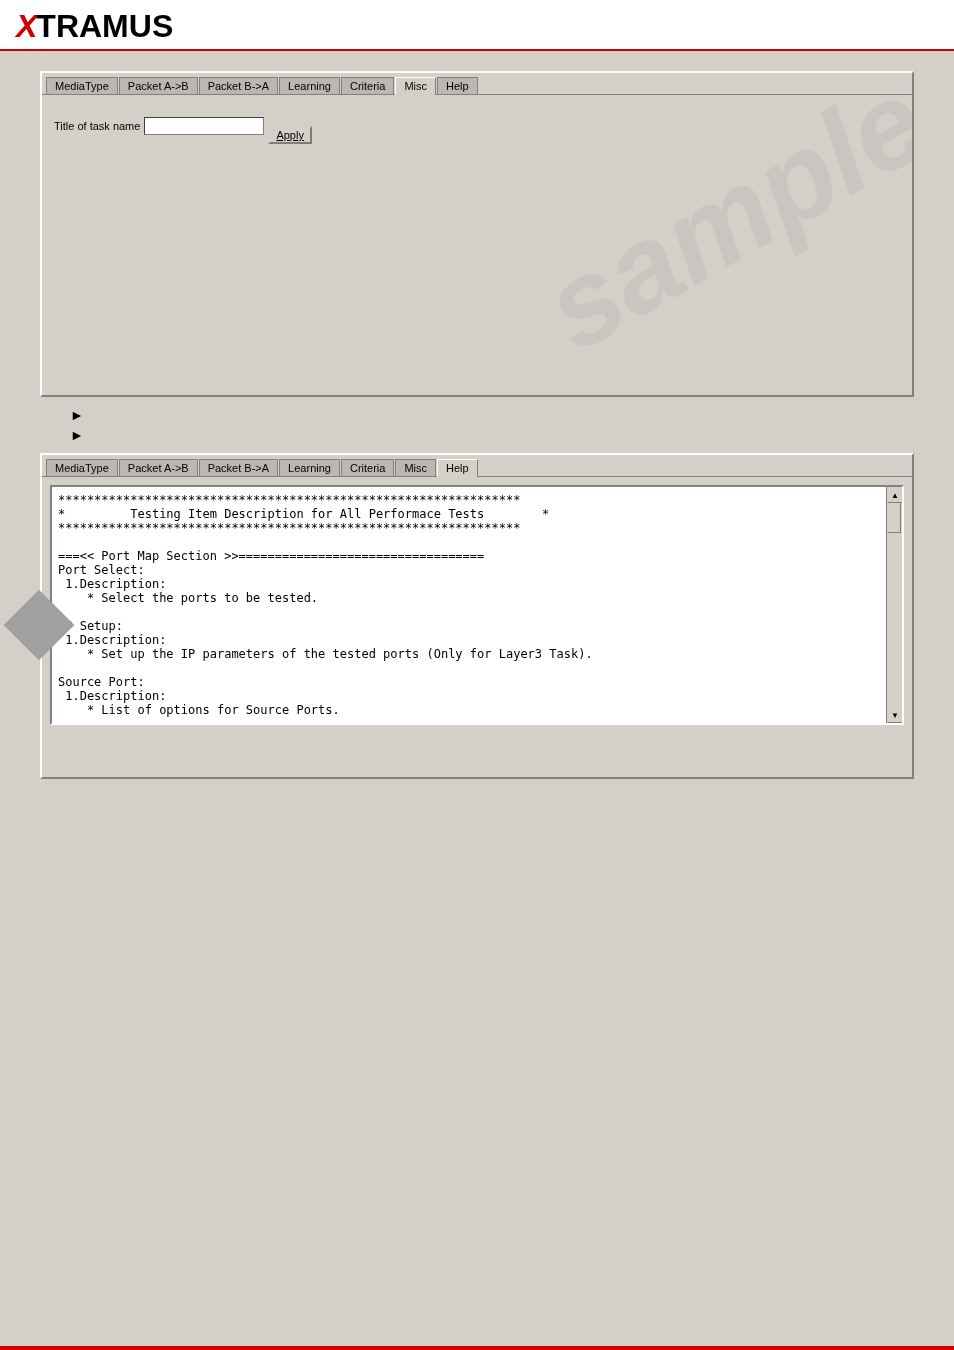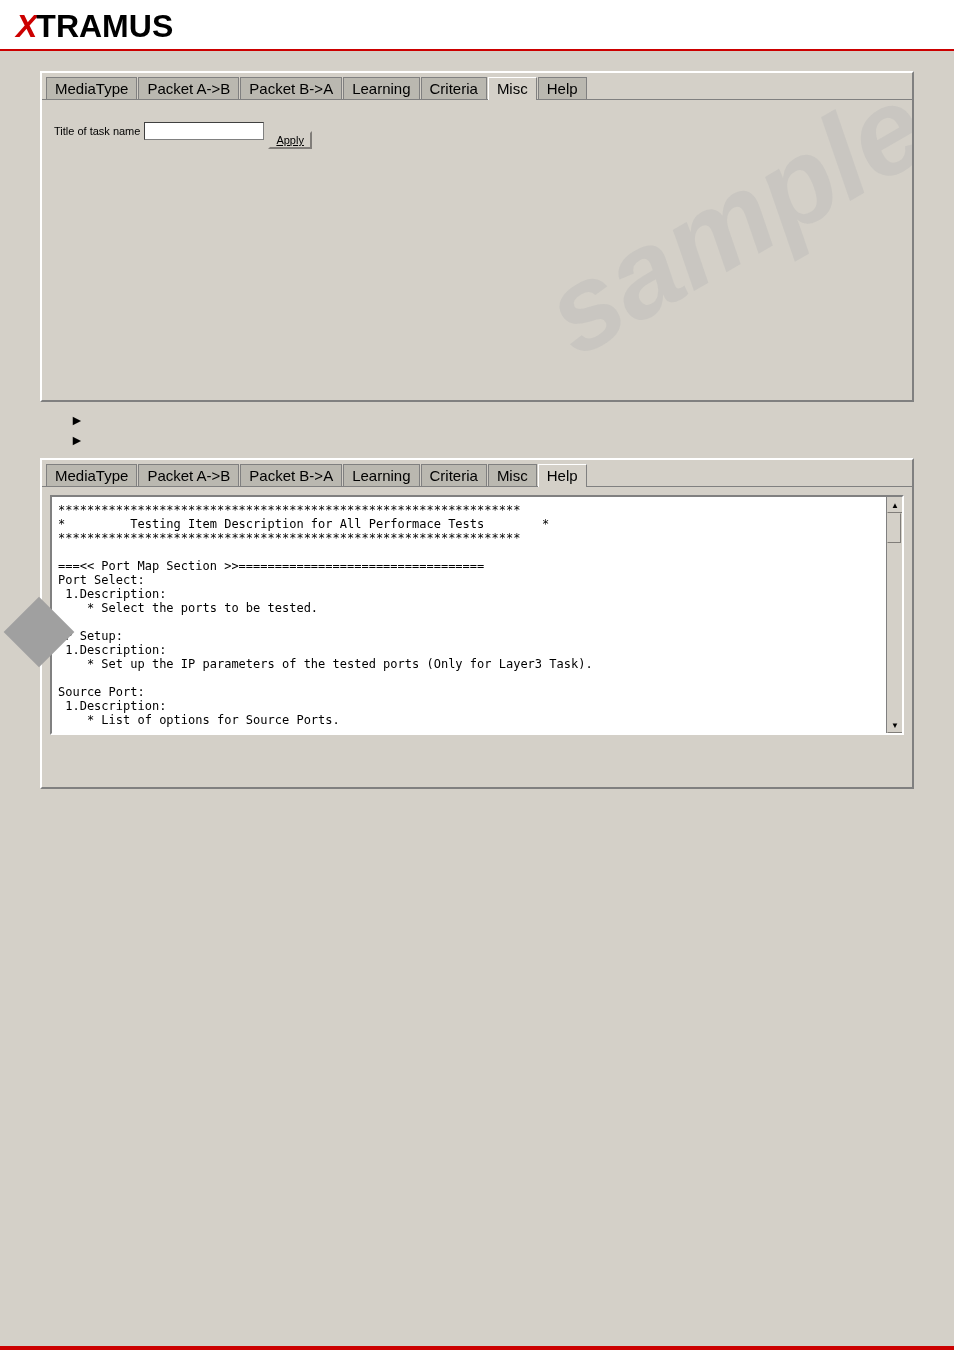--- a/index.html
+++ b/index.html
@@ -44,21 +44,21 @@
       align-items: flex-end;
       background: #d4d0c8;
       padding: 4px 4px 0 4px;
       border-bottom: 1px solid #808080;
     }
     .tab {
       background: #d4d0c8;
       border: 1px solid #808080;
       border-bottom: none;
       padding: 2px 8px;
-      font-size: 15px;
+      font-size: 11px;
       cursor: pointer;
       margin-right: 1px;
       position: relative;
     }
     .tab.active {
       background: #d4d0c8;
       border-color: #fff #808080 #d4d0c8 #fff;
       font-weight: normal;
       z-index: 1;
       margin-bottom: -1px;

